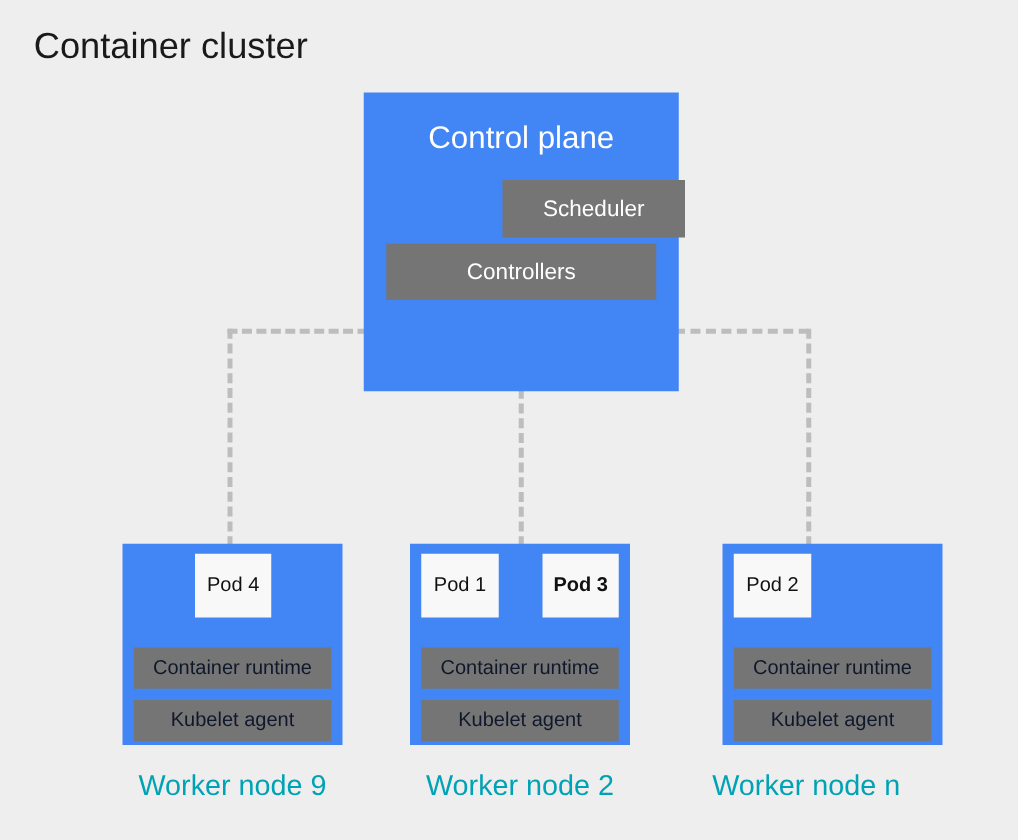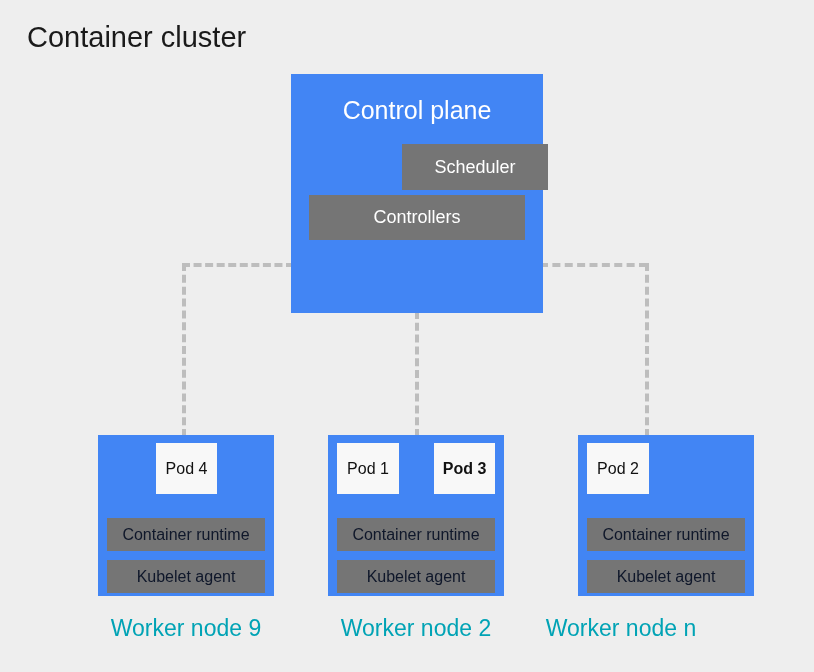--- a/index.html
+++ b/index.html
@@ -170,21 +170,21 @@
     top: 614px;
     width: 176px;
     text-align: center;
     font-size: 23px;
     line-height: 28px;
     color: #00A3B5;
     white-space: nowrap;
   }
   #caption-1 { left: 98px; }
   #caption-2 { left: 328px; }
-  #caption-n { left: 533px; }
+  #caption-n { left: 557px; }
 </style>
 </head>
 <body>
 
 <div id="canvas">
 
   <div id="page-title">Container cluster</div>
 
   <div class="conn conn-h" style="left:182px; top:263px; width:112px; height:0;"></div>
   <div class="conn conn-v" style="left:182px; top:263px; width:0; height:174px;"></div>

